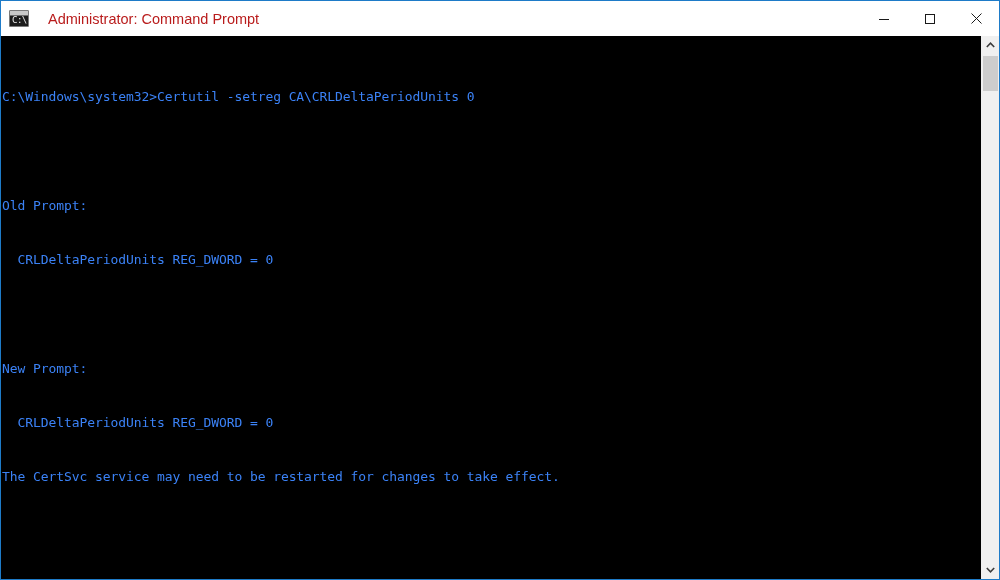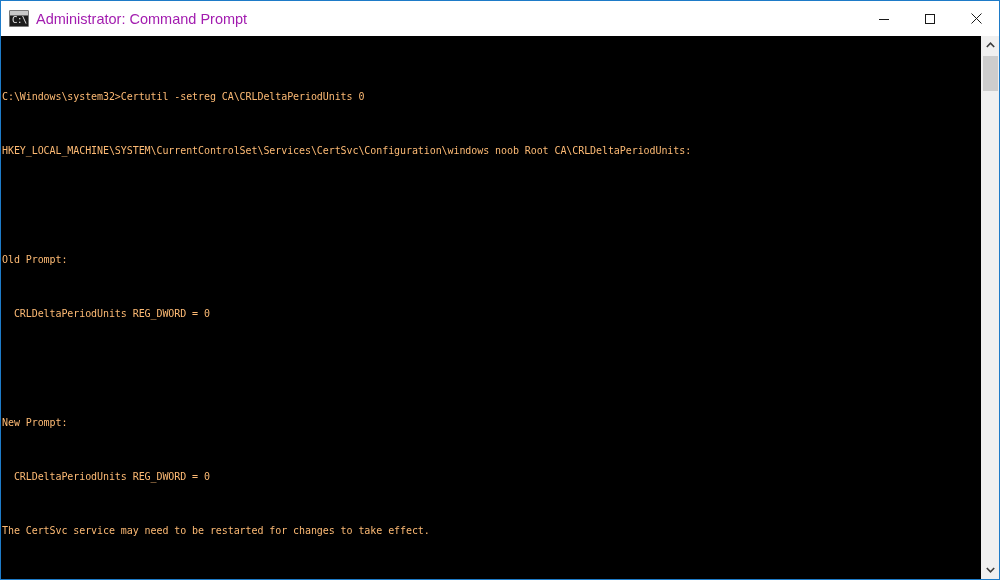--- a/index.html
+++ b/index.html
@@ -69,23 +69,23 @@
     left: 2px;
     bottom: 0px;
     font-family: "DejaVu Sans Mono", monospace;
     font-size: 9px;
     line-height: 11px;
     color: #f0f0f0;
     letter-spacing: -0.5px;
   }
 
   #window-title {
-    margin-left: 7px;
+    margin-left: 19px;
     font-size: 14.5px;
-    color: #a21caf;
+    color: #b91c1c;
     white-space: nowrap;
     overflow: hidden;
     text-overflow: ellipsis;
   }
 
   
   #window-controls {
     display: flex;
     height: 35px;
     flex: 0 0 auto;
@@ -113,24 +113,24 @@
     background: #000000;
     display: flex;
     min-height: 0;
   }
   #console-text {
     flex: 1 1 auto;
     min-width: 0;
     padding: 16px;
     margin: 0;
     overflow: hidden;
-    color: #fdba74;
+    color: #3b82f6;
     background: #000000;
     font-family: "DejaVu Sans Mono", "Liberation Mono", monospace;
-    font-size: 10px;
+    font-size: 13px;
     line-height: 18.1px;
     letter-spacing: -0.08px;
     white-space: pre;
     padding-top: 16px;
     padding-left: 1px;
   }
   .cline {
     height: 18.1px;
     white-space: pre;
   }
@@ -200,21 +200,20 @@
           <line x1="11.5" y1="1.5" x2="1.5" y2="11.5" stroke-width="1"></line>
         </svg>
       </button>
     </div>
   </div>
 
   <div id="console-area">
 
     <div id="console-text">
       <div class="cline">C:\Windows\system32&gt;Certutil -setreg CA\CRLDeltaPeriodUnits 0</div>
-      <div class="cline">HKEY_LOCAL_MACHINE\SYSTEM\CurrentControlSet\Services\CertSvc\Configuration\windows noob Root CA\CRLDeltaPeriodUnits:</div>
       <div class="cline"></div>
       <div class="cline">Old Prompt:</div>
       <div class="cline">  CRLDeltaPeriodUnits REG_DWORD = 0</div>
       <div class="cline"></div>
       <div class="cline">New Prompt:</div>
       <div class="cline">  CRLDeltaPeriodUnits REG_DWORD = 0</div>
       <div class="cline">The CertSvc service may need to be restarted for changes to take effect.</div>
       
       
     </div>

